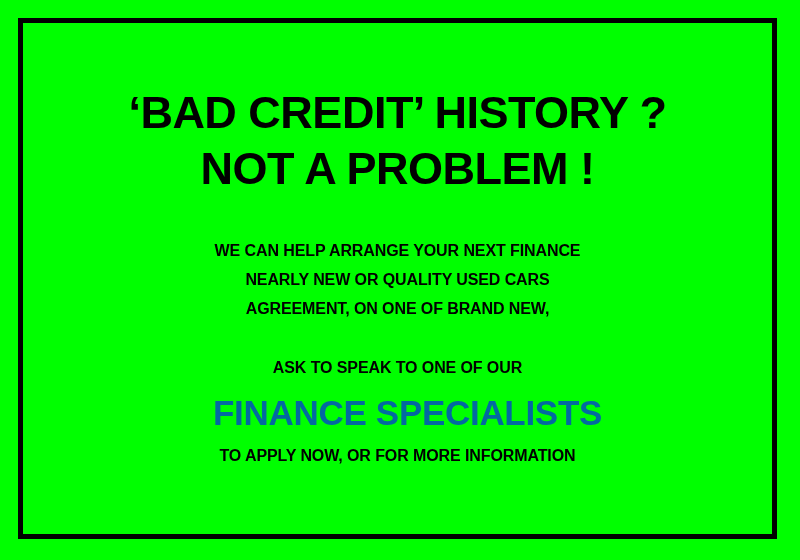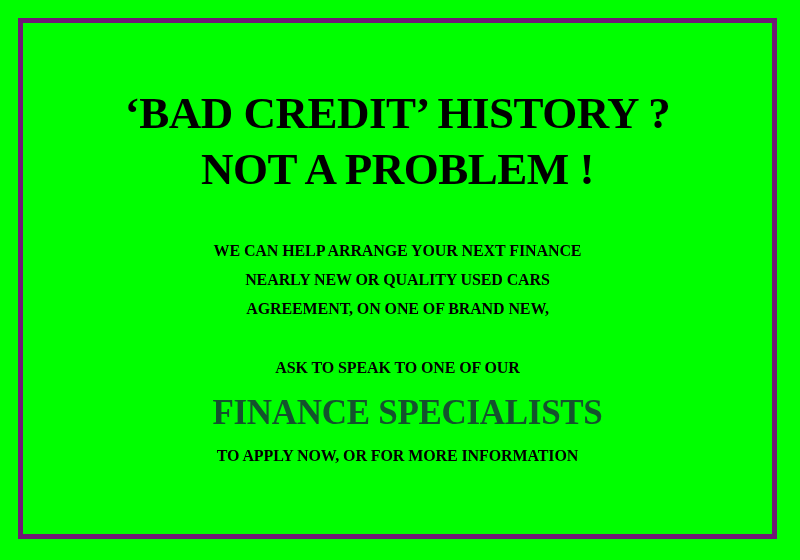--- a/index.html
+++ b/index.html
@@ -21,24 +21,23 @@
     background: #00ff00;
     box-sizing: border-box;
   }
 
   #poster-frame {
     position: absolute;
     left: 18px;
     top: 18px;
     width: 759px;
     height: 521px;
-    border: 5px solid #701a75;
+    border: 5px solid #000000;
     box-sizing: border-box;
     background: #00ff00;
-    font-family: Liberation Serif, serif;
   }
 
   #content {
     position: absolute;
     left: 0;
     top: 0;
     width: 100%;
     height: 100%;
     text-align: center;
     color: #000000;
@@ -89,21 +88,21 @@
     right: 0;
     top: 368px;
   }
 
   .specialists {
     font-size: 35px;
     font-weight: bold;
     line-height: 44px;
     letter-spacing: -0.3px;
     white-space: nowrap;
-    color: #14532d;
+    color: #0369a1;
     padding-left: 20px;
   }
 
   #apply-block {
     position: absolute;
     left: 0;
     right: 0;
     top: 418px;
   }
 </style>

